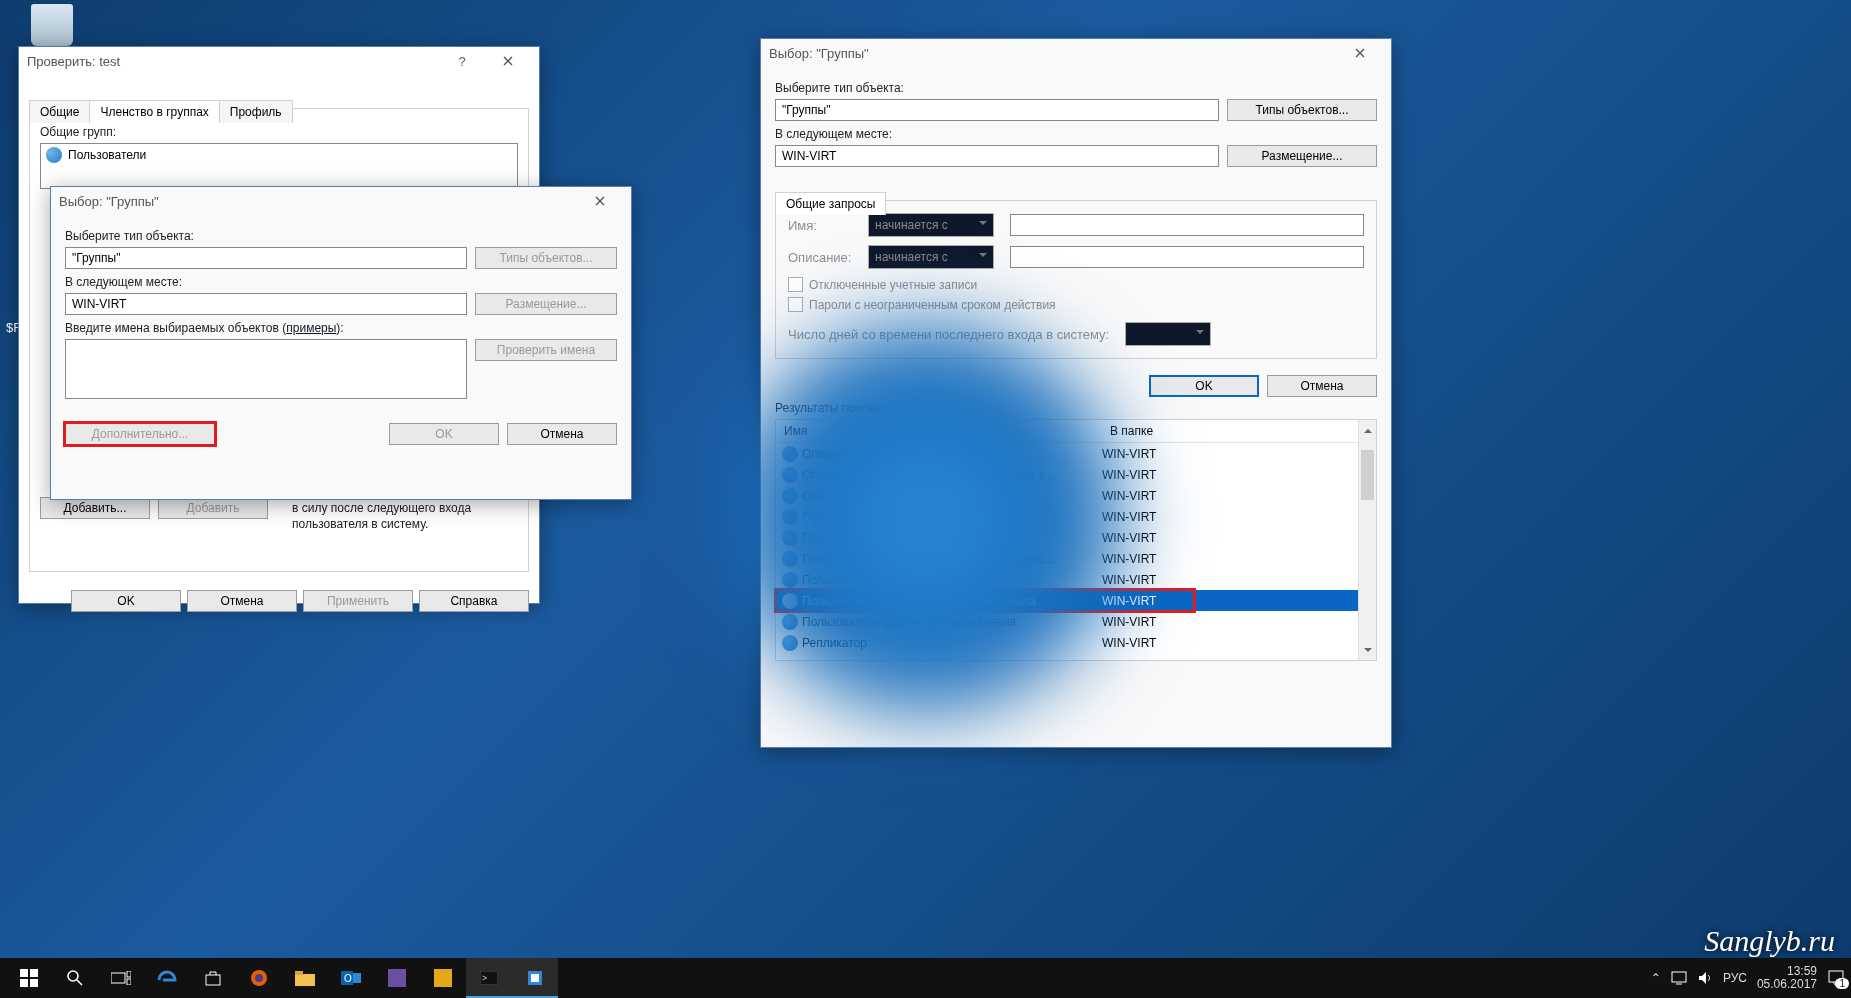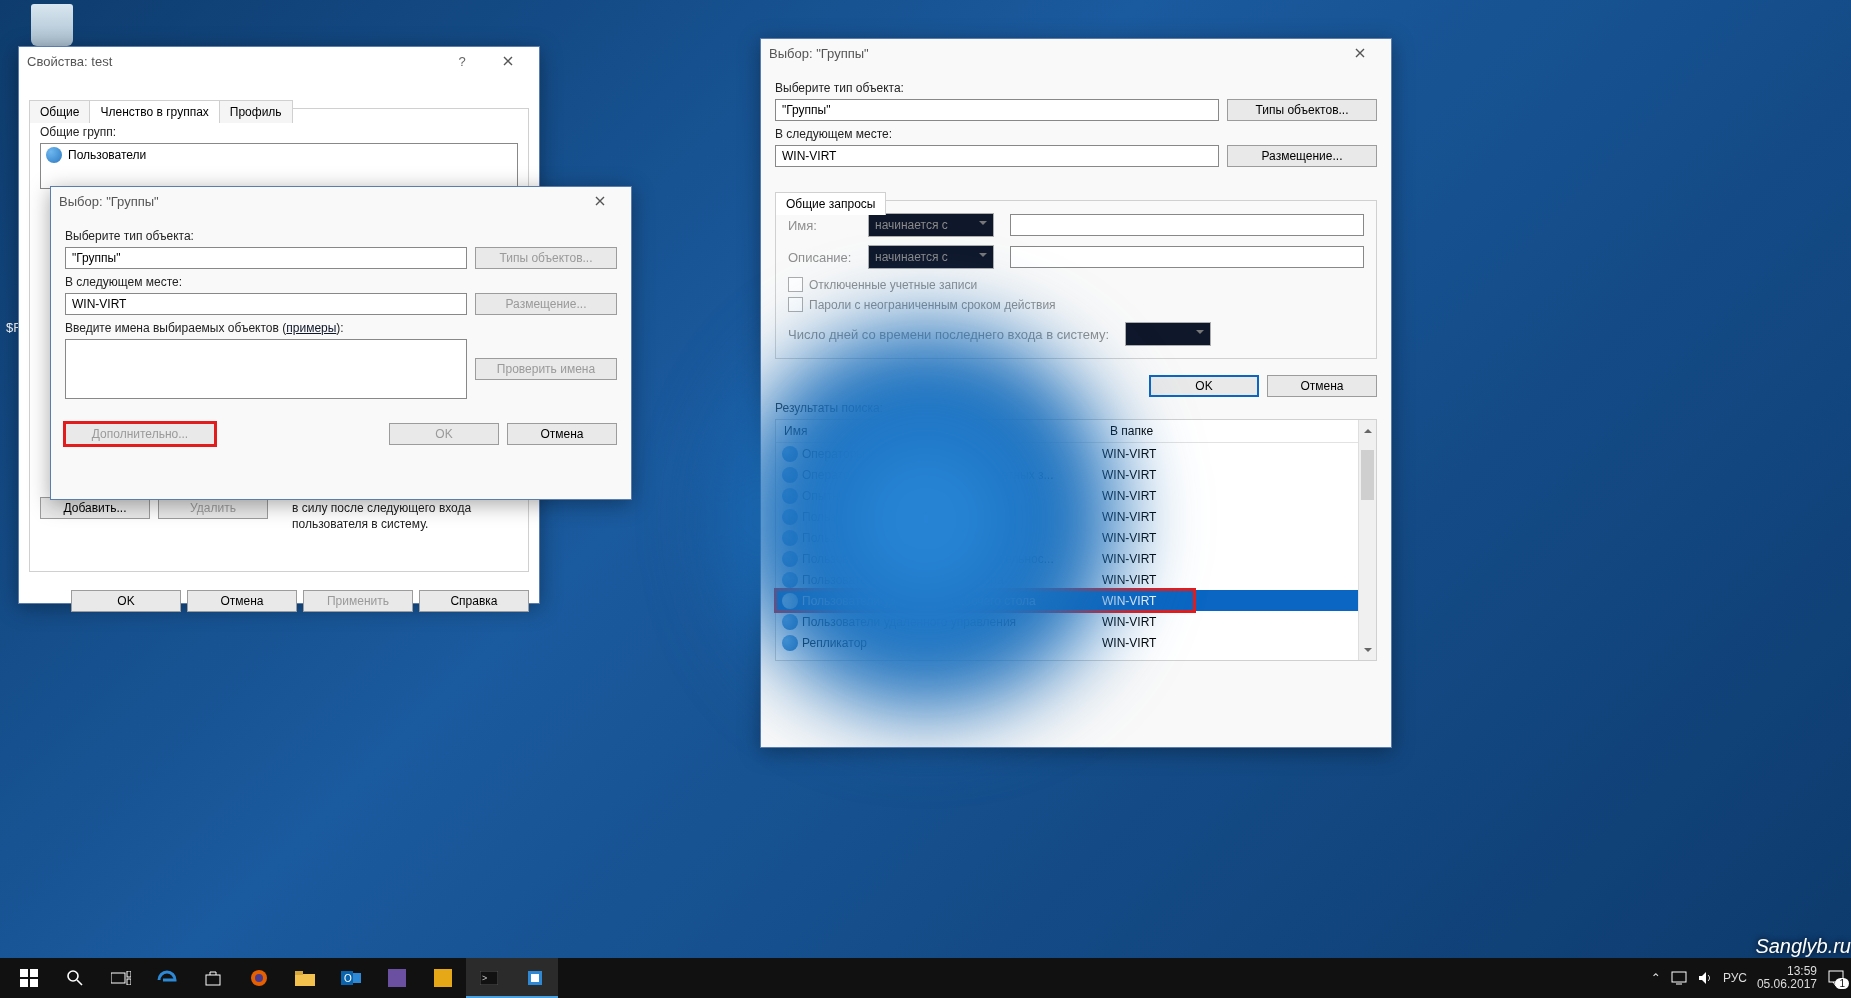--- a/index.html
+++ b/index.html
@@ -48,36 +48,36 @@
 .sbtn{height:17px;display:flex;align-items:center;justify-content:center}
 .sbtn::before{content:"";border:4px solid transparent}
 .sbtn.up::before{border-bottom-color:#666}
 .sbtn.dn::before{border-top-color:#666}
 .thumb{position:absolute;left:2px;right:2px;top:30px;height:50px;background:#cfcfcf;border-radius:0}
 .taskbar{position:absolute;left:0;right:0;bottom:0;height:40px;background:#111;display:flex;align-items:center;padding:0 6px;color:#fff}
 .tbtn{width:46px;height:40px;display:flex;align-items:center;justify-content:center;color:#fff}
 .tbtn.active{background:#2b2b2b;box-shadow:inset 0 -2px #4aa3e0}
 .tray{margin-left:auto;display:flex;align-items:center;gap:10px;font-size:12px;color:#ddd}
 svg{display:block}
-.watermark{position:absolute;right:0;bottom:40px;color:#fff;font-style:italic;font-family:Liberation Sans, sans-serif;font-size:20px;text-shadow:0 0 6px #000}
+.watermark{position:absolute;right:16px;bottom:40px;color:#fff;font-style:italic;font-family:Liberation Serif, serif;font-size:30px;text-shadow:0 0 6px #000}
 .link{color:#0f172a;text-decoration:underline}
 .folder-ico{width:22px;height:18px;background:#f2c14e;border-radius:2px;position:relative}
 </style>
 </head>
 <body>
 
 <div class="desktop">
   <div class="recycle">
       <div class="ico"></div>
     </div>
   <div class="rtxt">$F</div>
 
   <div class="window" style="left:18px;top:46px;width:520px;height:556px">
     <div class="titlebar">
-      <span class="t">Свойства: test</span>
+      <span class="t">Проверить: test</span>
       <div class="winbtn">?</div>
       <div class="winbtn">
         <svg width="10" height="10">
             <path d="M1 1l8 8M9 1l-8 8" stroke="#555" stroke-width="1.4"></path>
           </svg>
       </div>
     </div>
     <div class="tabs">
       <div class="tab">Общие</div>
       <div class="tab active">Членство в группах</div>
@@ -87,21 +87,21 @@
       <div class="lbl">Общие групп:</div>
       <div class="listbox">
         <div class="li">
             <span class="gico"></span>
             <span>Пользователи</span>
           </div>
       </div>
       <div style="height:295px"></div>
       <div class="row">
         <div class="btn">Добавить...</div>
-        <div class="btn disabled">Удалить</div>
+        <div class="btn disabled">Добавить</div>
         <div class="note" style="margin-left:16px;max-width:270px">Изменения членства в группах вступят в силу после следующего входа пользователя в систему.</div>
       </div>
     </div>
     <div class="buttons-row">
       <div class="btn">OK</div>
       <div class="btn">Отмена</div>
       <div class="btn disabled">Применить</div>
       <div class="btn">Справка</div>
     </div>
   </div>
@@ -120,21 +120,21 @@
       <div class="row">
           <input class="field" style="flex: 1 1 0%;" value="&quot;Группы&quot;">
           <div class="btn disabled" style="min-width:112px">Типы объектов...</div>
         </div>
       <div class="lbl">В следующем месте:</div>
       <div class="row">
           <input class="field" style="flex: 1 1 0%;" value="WIN-VIRT">
           <div class="btn disabled" style="min-width:112px">Размещение...</div>
         </div>
       <div class="lbl"><span>Введите имена выбираемых объектов (</span><span class="link">примеры</span><span>):</span></div>
-      <div class="row" style="align-items:center">
+      <div class="row" style="align-items:flex-start">
           <div class="textarea" style="flex:1"></div>
           <div class="btn disabled" style="min-width:112px">Проверить имена</div>
         </div>
       <div class="row" style="margin-top:24px;justify-content:space-between">
         <div class="btn disabled hl-red" style="min-width:120px">Дополнительно...</div>
         <div style="display:flex;gap:8px">
           <div class="btn disabled">OK</div>
           <div class="btn">Отмена</div>
         </div>
       </div>

